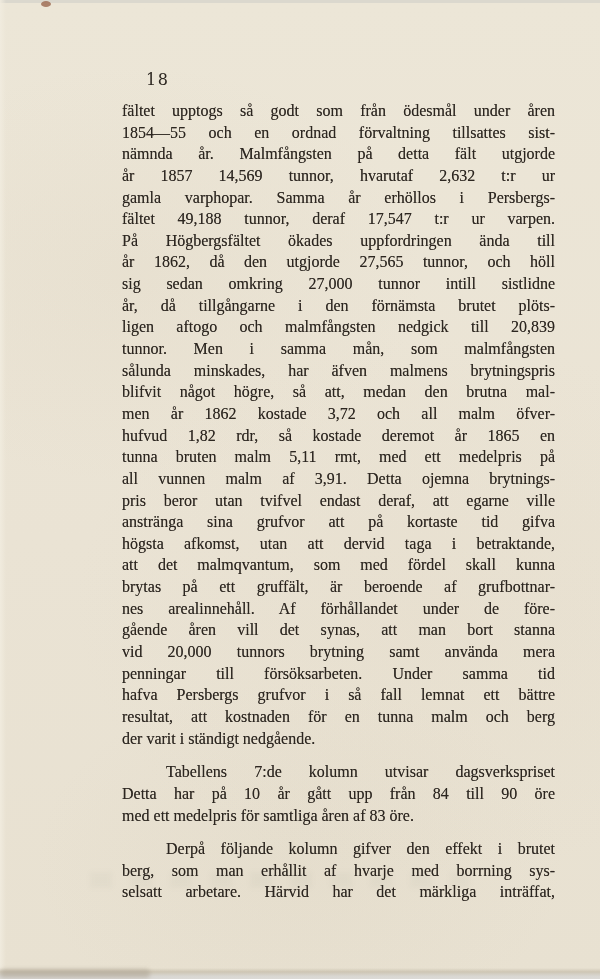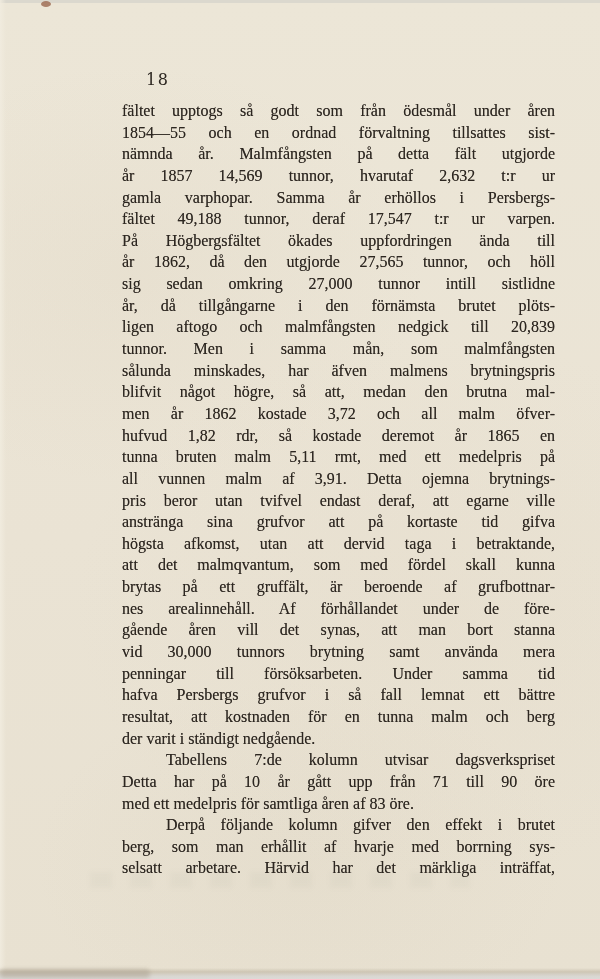--- a/index.html
+++ b/index.html
@@ -39,21 +39,21 @@
   .text-block{
     position:absolute;left:122px;top:100px;width:433px;
     color:#2c2620;font-size:16px;font-family:Liberation Serif, serif;
   }
   .line{
     height:21.65px;line-height:21.65px;
     text-align:justify;text-align-last:justify;
     overflow:hidden;white-space:normal;
     text-shadow:0 0 0.4px rgba(44,38,32,0.55);
   }
-  .line.indent{padding-left:44px;}
+  .line.indent{padding-left:44px;margin-top:12px;}
   .line.end{text-align-last:left;}
 </style>
 </head>
 <body>
 
 <div class="page">
   <div class="edge-top"></div>
   <div class="edge-left"></div>
   <div class="fleck-red"></div>
   <div class="ghost-showthrough"></div>
@@ -79,27 +79,27 @@
       <div class="line">hufvud 1,82 rdr, så kostade deremot år 1865 en</div>
       <div class="line">tunna bruten malm 5,11 rmt, med ett medelpris på</div>
       <div class="line">all vunnen malm af 3,91. Detta ojemna brytnings-</div>
       <div class="line">pris beror utan tvifvel endast deraf, att egarne ville</div>
       <div class="line">anstränga sina grufvor att på kortaste tid gifva</div>
       <div class="line">högsta afkomst, utan att dervid taga i betraktande,</div>
       <div class="line">att det malmqvantum, som med fördel skall kunna</div>
       <div class="line">brytas på ett gruffält, är beroende af grufbottnar-</div>
       <div class="line">nes arealinnehåll. Af förhållandet under de före-</div>
       <div class="line">gående åren vill det synas, att man bort stanna</div>
-      <div class="line">vid 30,000 tunnors brytning samt använda mera</div>
+      <div class="line">vid 20,000 tunnors brytning samt använda mera</div>
       <div class="line">penningar till försöksarbeten. Under samma tid</div>
       <div class="line">hafva Persbergs grufvor i så fall lemnat ett bättre</div>
       <div class="line">resultat, att kostnaden för en tunna malm och berg</div>
       <div class="line end">der varit i ständigt nedgående.</div>
       <div class="line indent">Tabellens 7:de kolumn utvisar dagsverkspriset</div>
-      <div class="line">Detta har på 10 år gått upp från 71 till 90 öre</div>
+      <div class="line">Detta har på 10 år gått upp från 84 till 90 öre</div>
       <div class="line end">med ett medelpris för samtliga åren af 83 öre.</div>
       <div class="line indent">Derpå följande kolumn gifver den effekt i brutet</div>
       <div class="line">berg, som man erhållit af hvarje med borrning sys-</div>
       <div class="line">selsatt arbetare. Härvid har det märkliga inträffat,</div>
     </div>
 
   <div class="edge-bottom"></div>
   <div class="corner-smudge"></div>
 </div>
 

